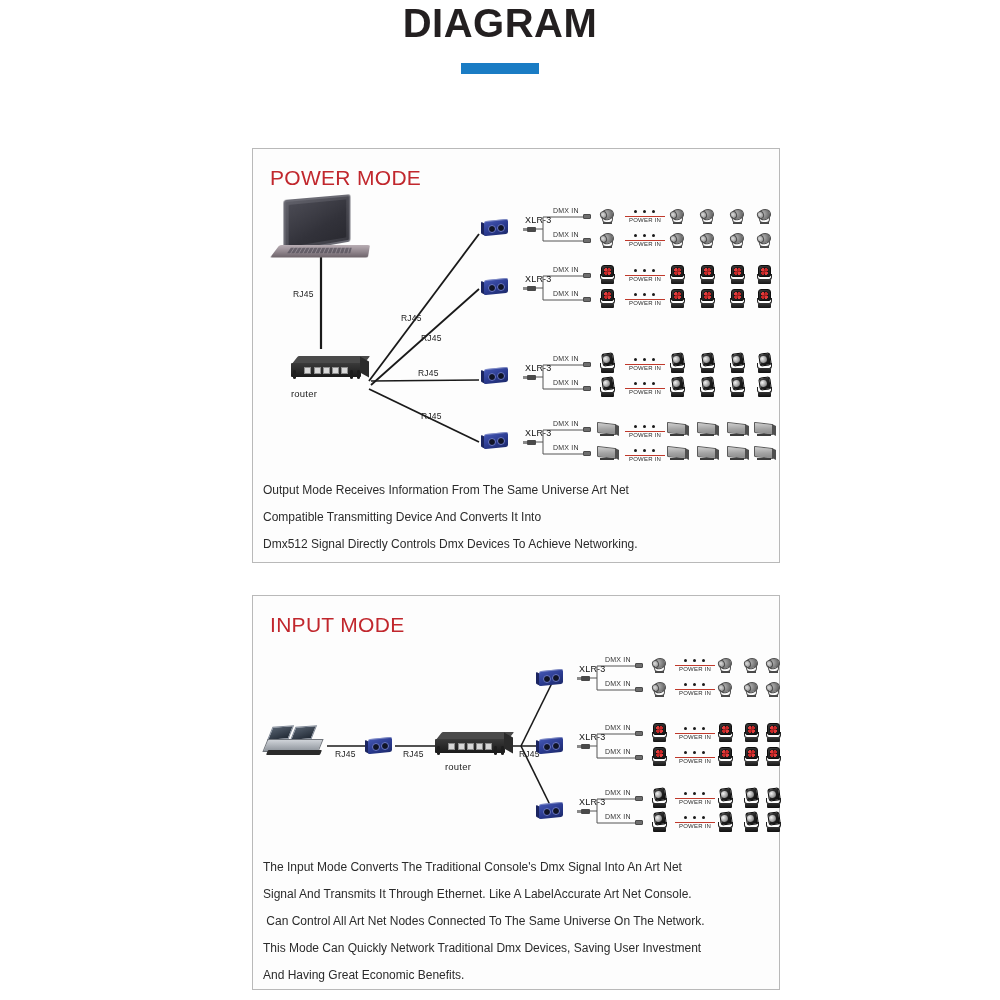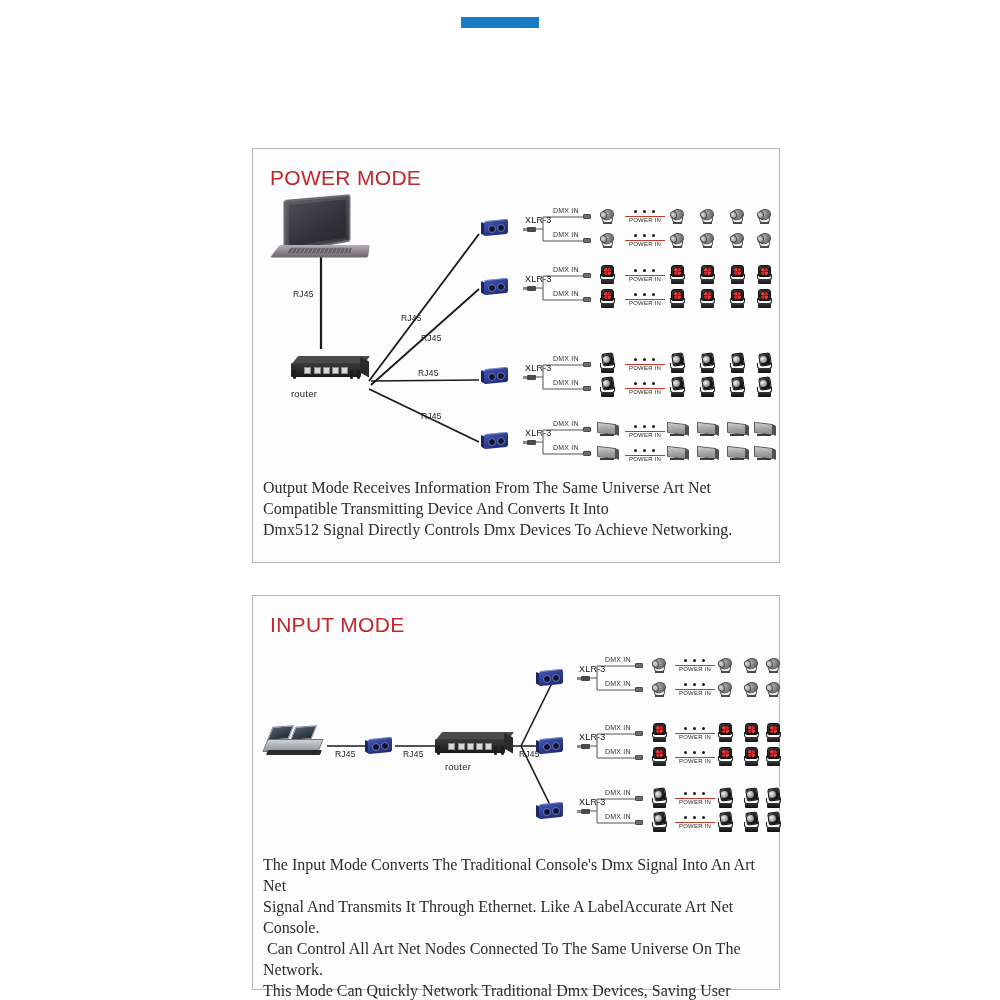--- a/index.html
+++ b/index.html
@@ -57,24 +57,24 @@
     font-weight: normal;
     color: #c1272d;
     letter-spacing: 0.3px;
     font-family: "Liberation Sans", sans-serif;
   }
 
   .panel-caption {
     position: absolute;
     left: 10px;
     right: 8px;
-    font-size: 16px;
-    line-height: 21px;
+    font-size: 12px;
+    line-height: 27px;
     color: #2b2b2b;
-    font-family: Liberation Serif, serif;
+    font-family: Liberation Sans, sans-serif;
     white-space: pre-wrap;
   }
   #caption-output { top: 328px; }
   #caption-input  { top: 258px; }
 
   
   .stage { position: absolute; left: 0; top: 0; width: 100%; height: 100%; }
   .stage svg { position: absolute; left: 0; top: 0; overflow: visible; }
 
   
@@ -389,20 +389,21 @@
   .panellight .foot {
     position: absolute; left: 3px; top: 11px;
     width: 14px; height: 2px;
     background: #3c3c3c;
   }
 </style>
 </head>
 <body>
 
 <div class="page-header">
+  <div class="title-line l2">DIAGRAM</div>
   <div class="accent-bar"></div>
 </div>
 
 <div class="panel" id="panel-output">
   <div class="panel-heading">POWER MODE</div>
 
   <div class="stage">
 
     <svg width="528" height="415">
 

